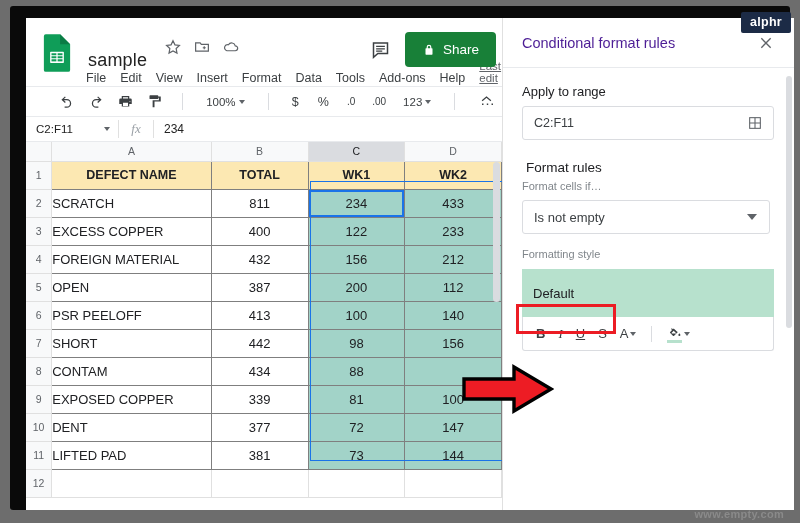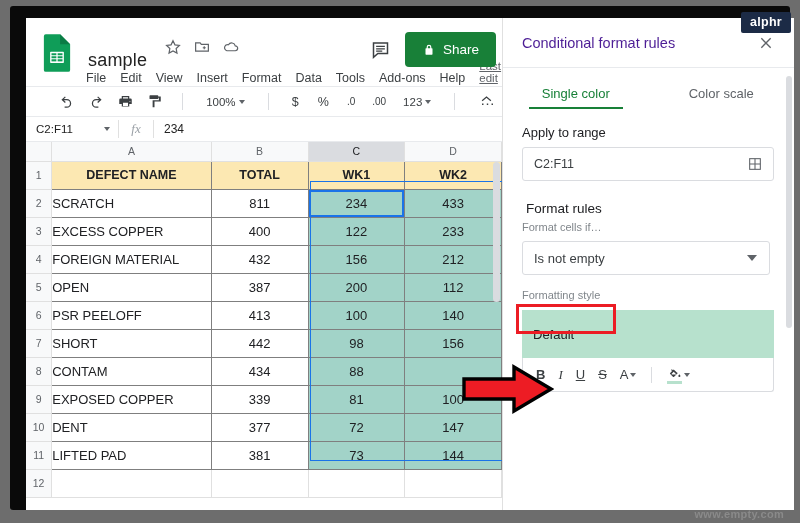--- a/index.html
+++ b/index.html
@@ -495,24 +495,20 @@
       </div>
 
       <div id="panel">
         <div class="panel-head">
           <div class="panel-title">Conditional format rules</div>
           <svg class="panel-close" viewBox="0 0 24 24" fill="none" stroke="currentColor" stroke-width="2">
             <path d="M5 5l14 14M19 5L5 19"></path>
           </svg>
         </div>
 
-        <div class="tabs">
-          <div class="tab active">Single color</div>
-          <div class="tab">Color scale</div>
-        </div>
 
         <div class="sect-label">Apply to range</div>
         <div class="range-box">
           <span>C2:F11</span>
           <svg class="gridicon" viewBox="0 0 24 24" fill="none" stroke="currentColor" stroke-width="1.6">
             <rect x="4" y="4" width="16" height="16"></rect>
               <path d="M4 12h16M12 4v16"></path>
           </svg>
         </div>
 

